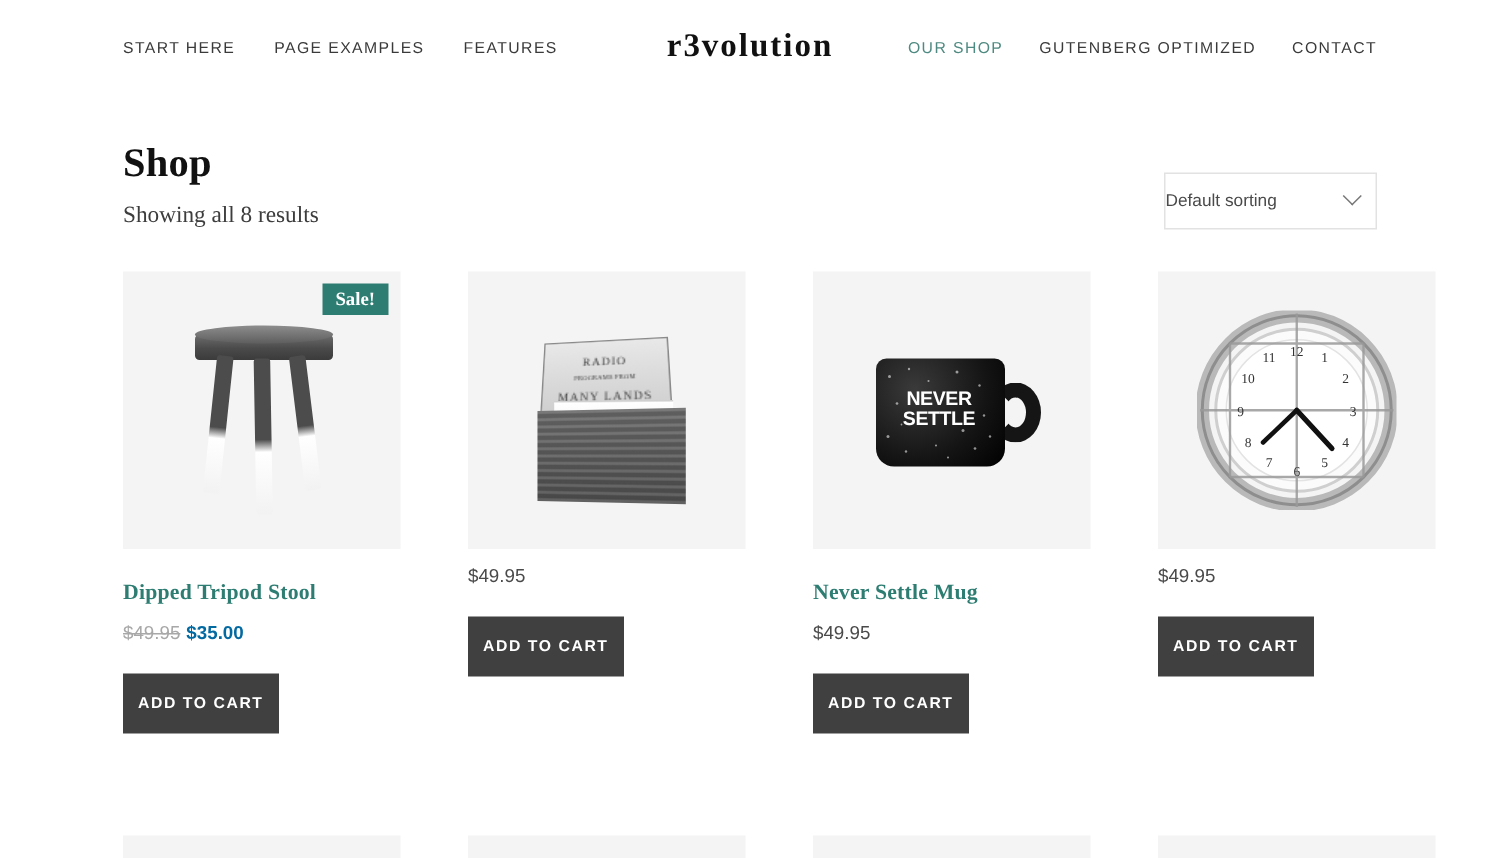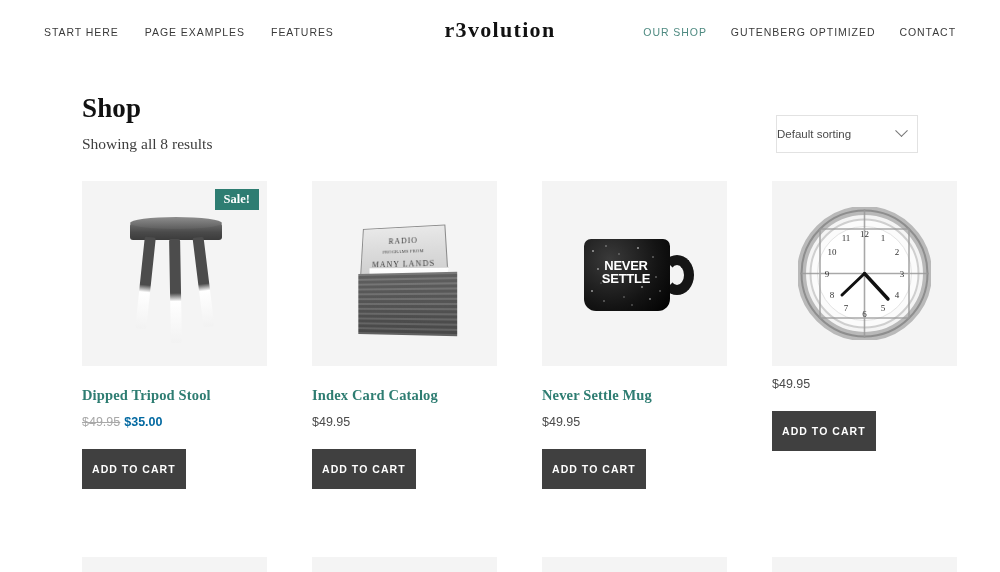--- a/index.html
+++ b/index.html
@@ -11,21 +11,21 @@
     background: #ffffff;
     font-family: "Liberation Sans", sans-serif;
     -webkit-font-smoothing: antialiased;
   }
 
   
   .site-header {
     height: 64px;
     display: flex;
     align-items: center;
-    padding: 0 44px;
+    padding: 0 82px;
     position: relative;
     gap: 28px;
   }
   .nav {
     display: flex;
     align-items: center;
     gap: 26px;
     flex: 0 0 auto;
   }
   .nav.right { margin-left: auto; gap: 24px; }
@@ -320,21 +320,20 @@
             <div class="cat-lid-txt">
               <span>RADIO</span>
               <small>PROGRAMS FROM</small>
               <span>MANY LANDS</span>
             </div>
           </div>
           <div class="cat-cards"></div>
           <div class="cat-body"></div>
         </div>
       </div>
-      <h2 class="product-title">Index Card Catalog</h2>
       <div class="price">$49.95</div>
       <button class="add-to-cart">ADD TO CART</button>
     </article>
 
     <article class="product">
       <div class="thumb">
         <div class="art">
           <div class="mug-handle"></div>
           <div class="mug-body">
             <svg class="mug-speck" viewBox="0 0 86 72">

